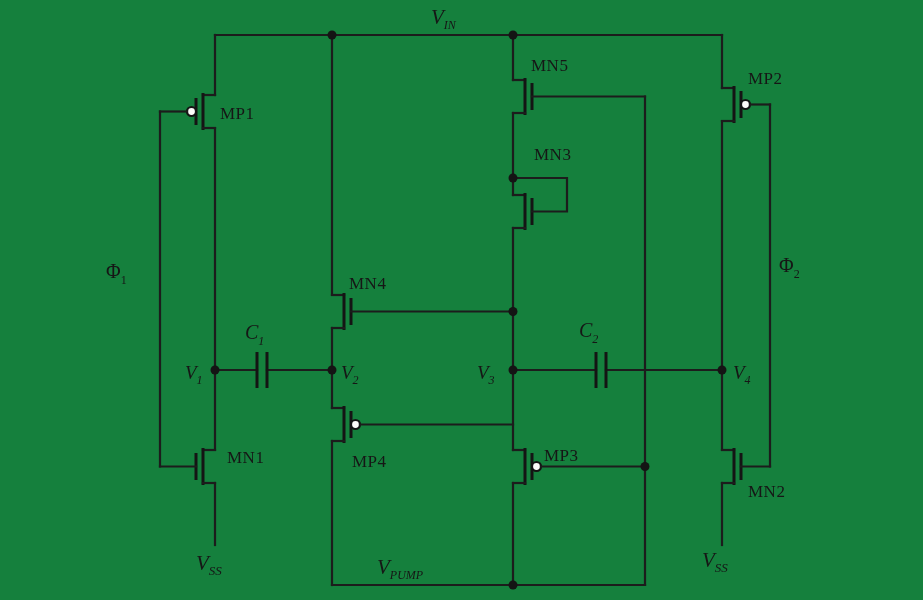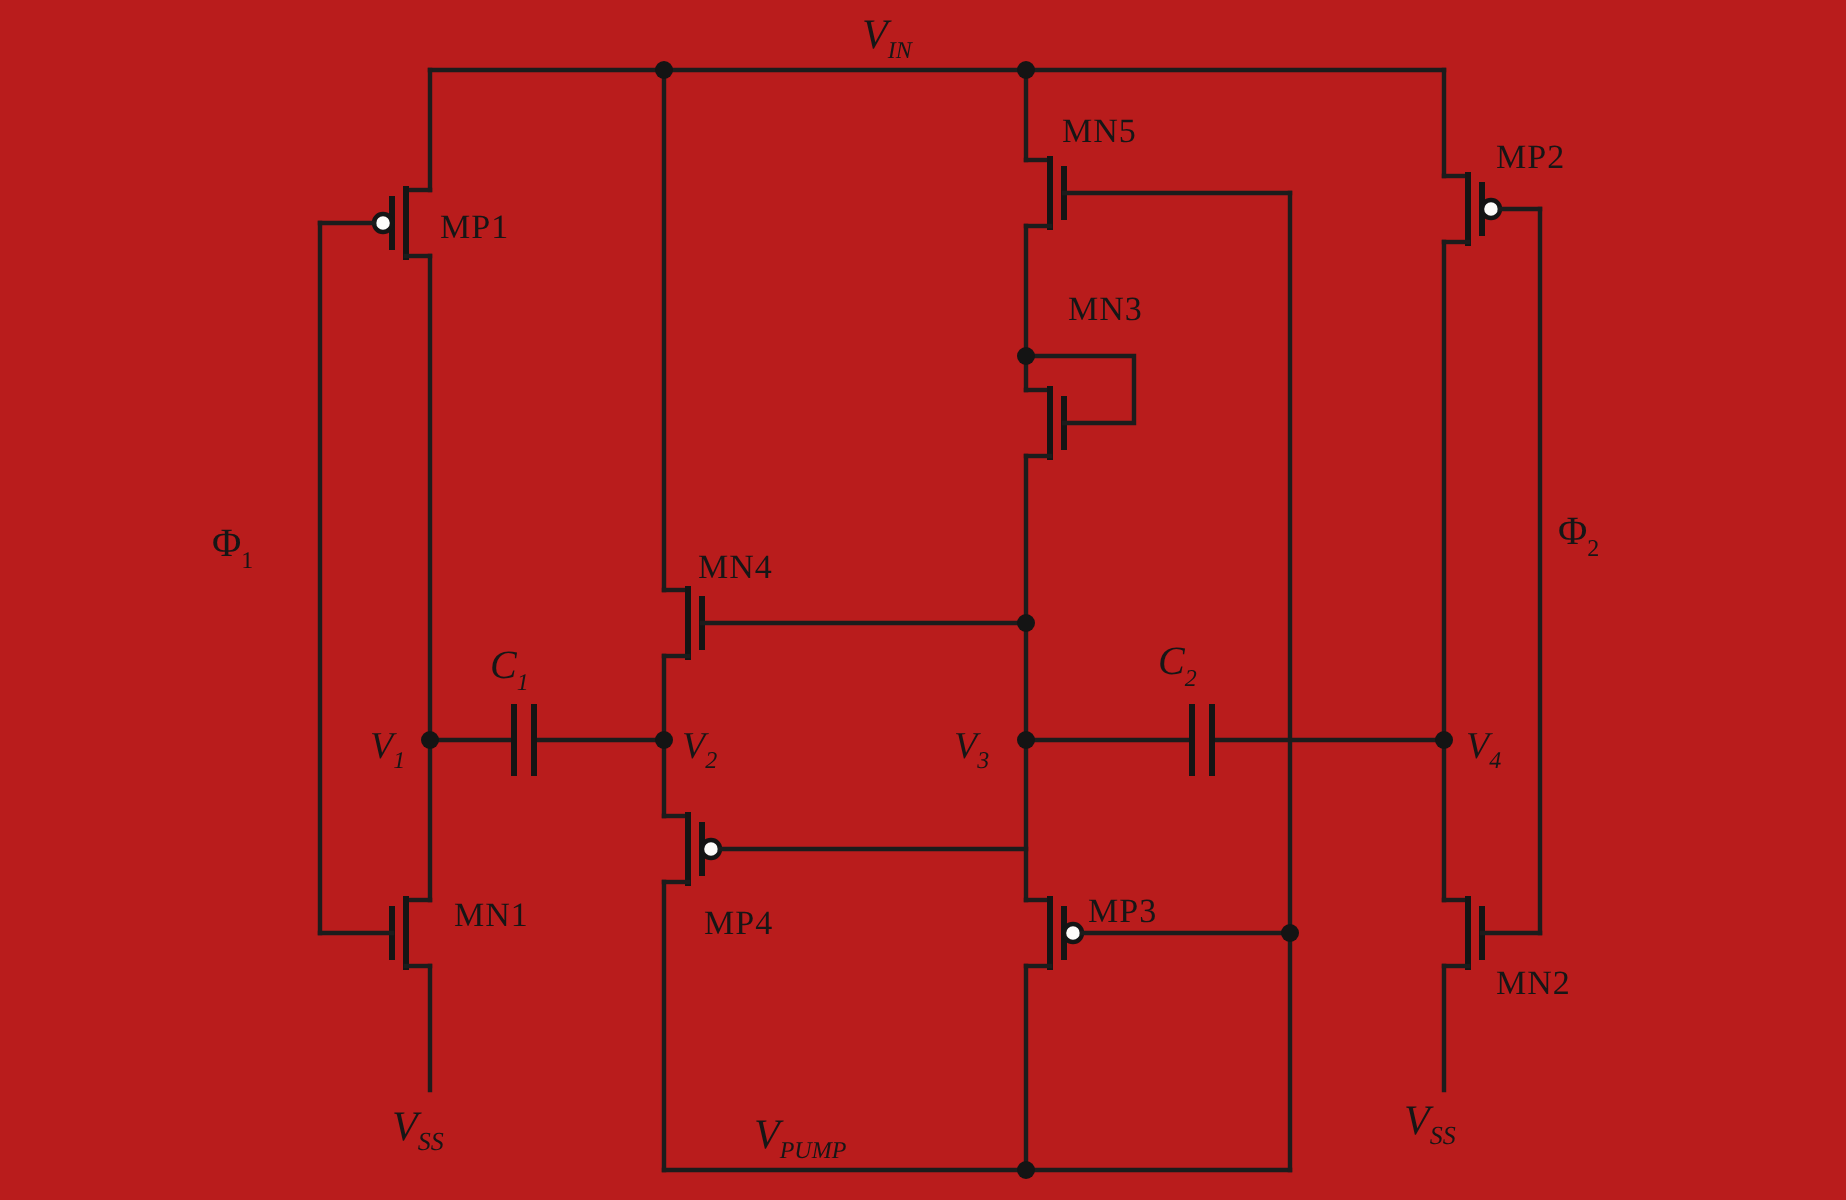--- a/index.html
+++ b/index.html
@@ -4,21 +4,21 @@
 <style>
   html, body {
     margin: 0;
     padding: 0;
     background: #ffffff;
   }
   #stage {
     position: relative;
     width: 923px;
     height: 600px;
-    background: #b91c1c;
+    background: #15803d;
     overflow: hidden;
     font-family: "Liberation Serif", serif;
   }
   svg { display: block; }
   .wire {
     stroke: #1c1c1c;
     stroke-width: 2.2;
     fill: none;
     stroke-linecap: square;
   }

